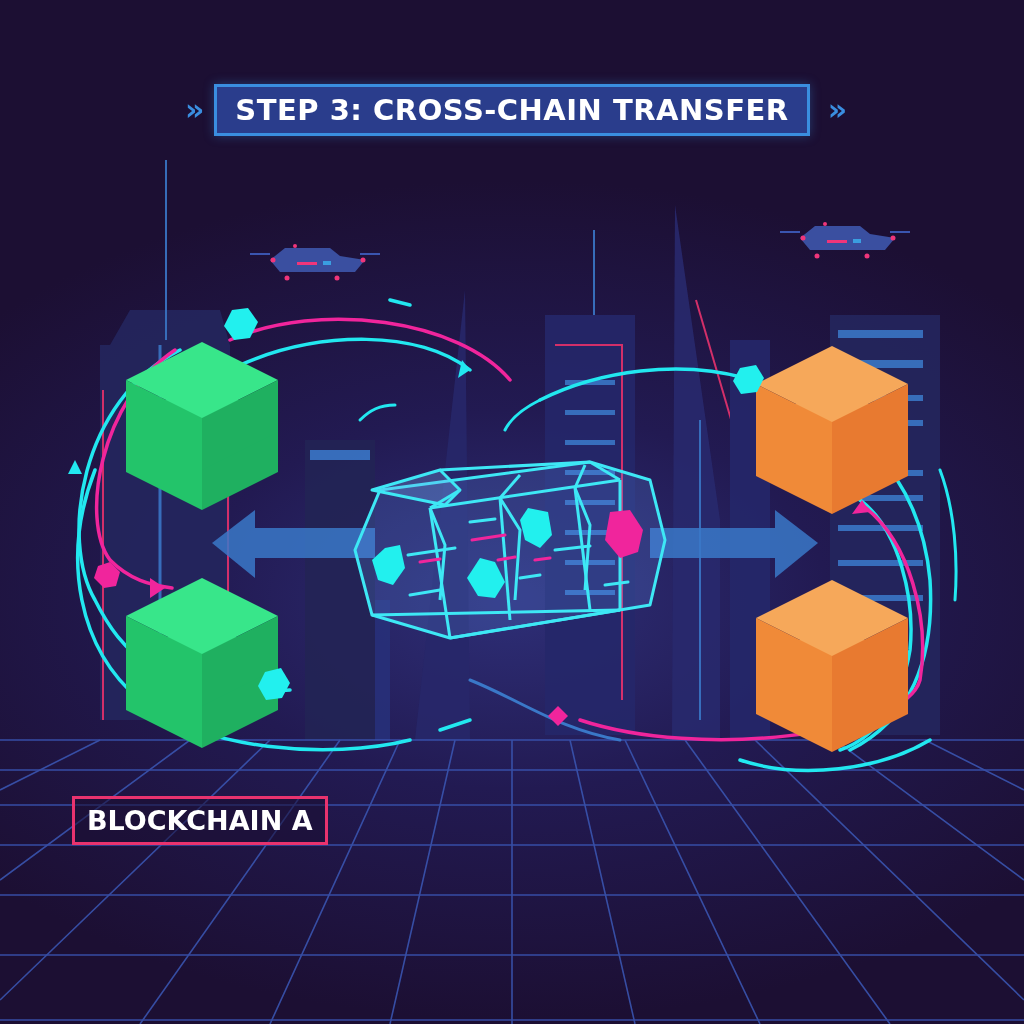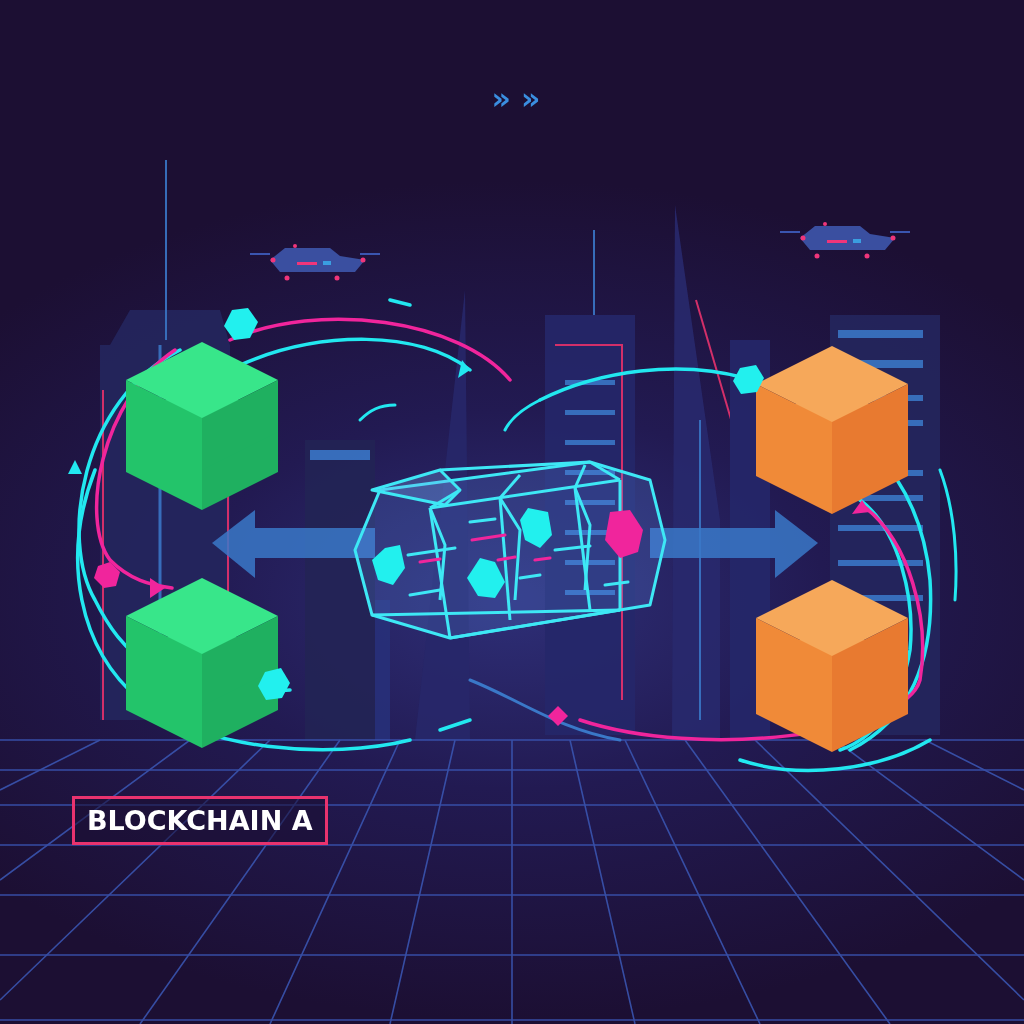--- a/index.html
+++ b/index.html
@@ -237,18 +237,19 @@
       <polygon points="232,310 248,308 258,322 250,338 234,340 224,326" fill="#22f0ee"></polygon>
       <polygon points="740,368 756,365 764,378 757,392 741,394 733,381" fill="#22f0ee"></polygon>
       <polygon points="265,672 281,668 290,683 282,698 266,700 258,686" fill="#22f0ee"></polygon>
       <polygon points="98,566 110,562 120,572 116,586 104,588 94,578" fill="#f0259c"></polygon>
       <polygon points="558,706 568,716 558,726 548,716" fill="#f0259c"></polygon>
     </g>
   </svg>
 
   <div class="title-wrap">
     <span class="chev">»</span>
+    <div class="title-box">STEP 3: CROSS-CHAIN TRANSFER</div>
     <span class="chev">»</span>
   </div>
 
   <div class="chain-label" style="left:72px;top:796px;">BLOCKCHAIN A</div>
 
 </div>
 
 </body></html>

